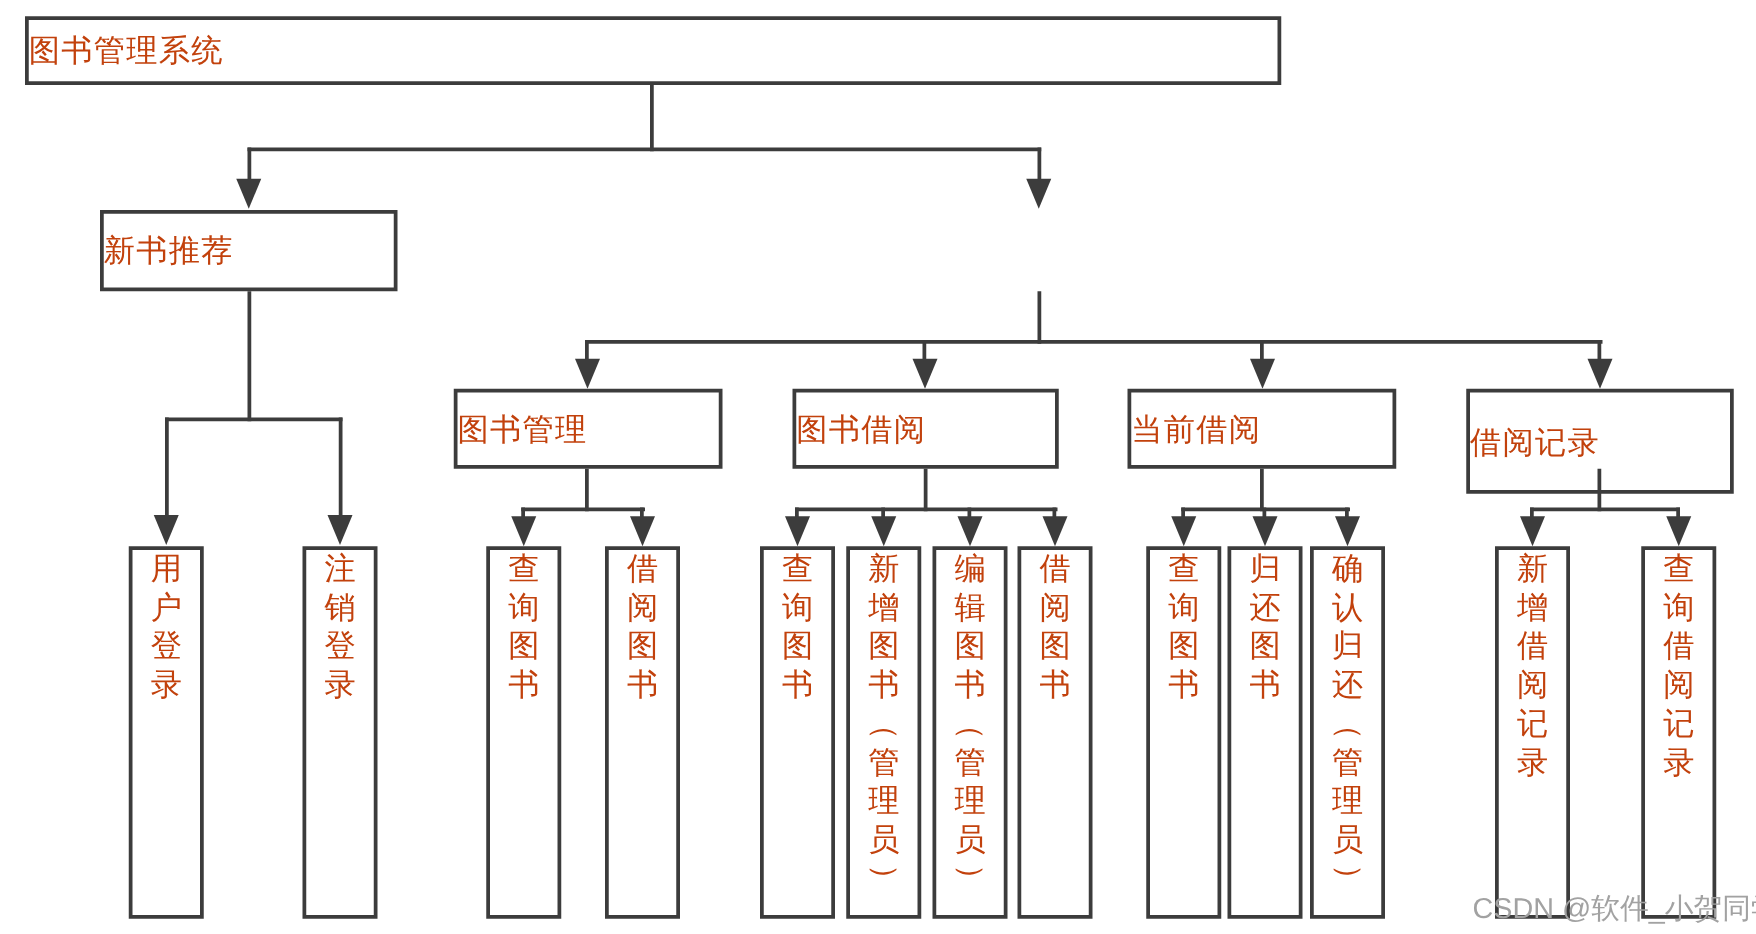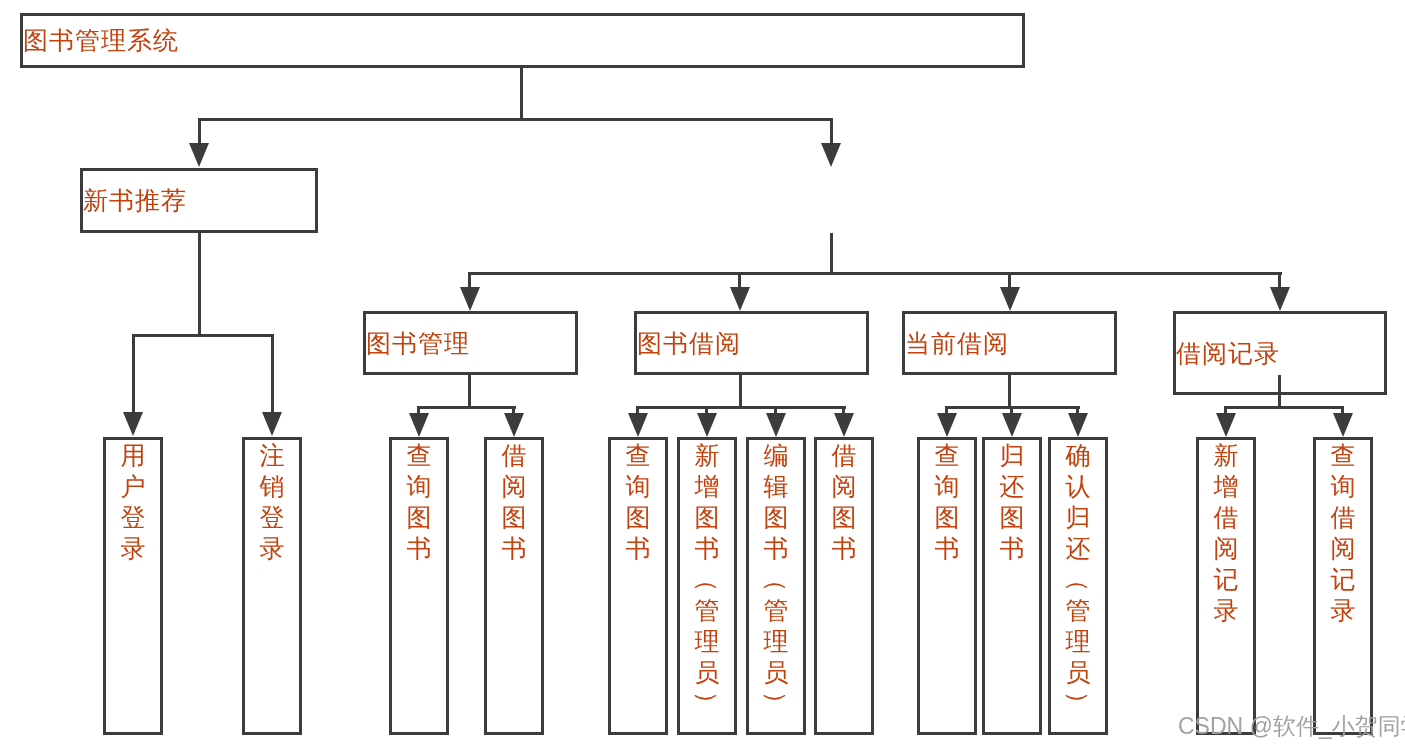--- a/index.html
+++ b/index.html
@@ -61,21 +61,21 @@
   <div class="line" style="left:738px; top:272px; width:3px; height:17px;"></div>
   <div class="arrow" style="left:730px; top:287px;"></div>
   <div class="line" style="left:1008px; top:272px; width:3px; height:17px;"></div>
   <div class="arrow" style="left:1000px; top:287px;"></div>
   <div class="line" style="left:1278px; top:272px; width:3px; height:17px;"></div>
   <div class="arrow" style="left:1270px; top:287px;"></div>
 
   <div class="box" style="left:363px; top:311px; width:215px; height:64px;">
     <span>图书管理</span>
   </div>
-  <div class="box" style="left:634px; top:311px; width:235px; height:64px;">
+  <div class="box" style="left:634px; top:311px; width:213px; height:64px;">
     <span>图书借阅</span>
   </div>
   <div class="box" style="left:902px; top:311px; width:215px; height:64px;">
     <span>当前借阅</span>
   </div>
   <div class="box" style="left:1173px; top:311px; width:214px; height:84px;">
     <span>借阅记录</span>
   </div>
 
   <div class="line" style="left:468px; top:375px; width:3px; height:34px;"></div>

